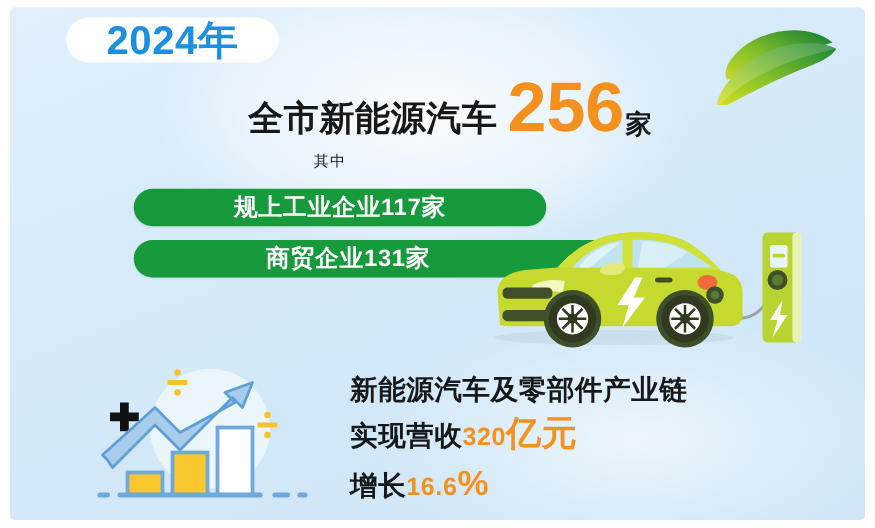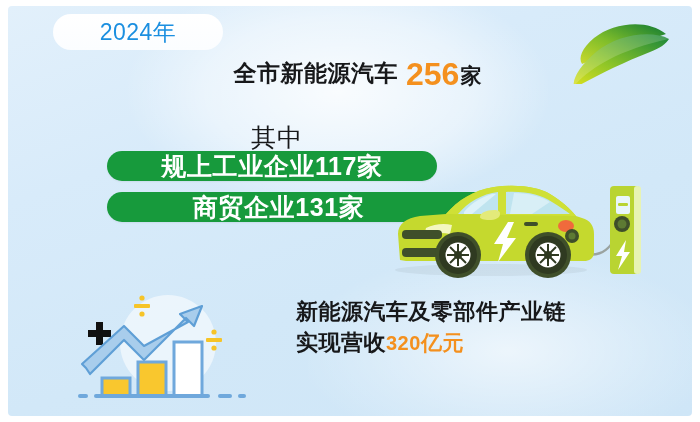--- a/index.html
+++ b/index.html
@@ -53,22 +53,22 @@
     width: 170px;
     height: 36px;
     border-radius: 18px;
     background: linear-gradient(180deg,#ffffff 0%, #fbfdff 100%);
     display: flex;
     align-items: center;
     justify-content: center;
   }
   .year-badge .year-text {
     color: #1b8fe0;
-    font-size: 23px;
-    font-weight: normal;
+    font-size: 32px;
+    font-weight: bold;
     letter-spacing: 0.5px;
     line-height: 1;
     text-align: center;
   }
 
   
   .leaf-logo {
     position: absolute;
     right: 8px;
     top: 6px;
@@ -83,63 +83,63 @@
     display: flex;
     align-items: flex-end;
     justify-content: flex-start;
   }
   .headline-left {
     text-align: right;
     color: #17181a;
     font-weight: bold;
     width: 270px;
   }
-  .headline-left div { font-size: 23px; line-height: 1.18; letter-spacing: 0.5px; }
+  .headline-left div { font-size: 28px; line-height: 1.18; letter-spacing: 0.5px; }
   .headline-num {
     color: #f4901e;
-    font-size: 32px;
+    font-size: 56px;
     font-weight: bold;
     line-height: 1;
     margin-left: 8px;
     margin-bottom: -3px;
   }
   .headline-unit {
     color: #17181a;
     font-size: 21px;
     font-weight: bold;
     line-height: 1;
     margin-bottom: 1px;
     margin-left: 1px;
   }
 
   
   .among {
     position: absolute;
     left: 243px;
     top: 115px;
-    font-size: 25px;
+    font-size: 12px;
     color: #17181a;
     letter-spacing: 1px;
   }
 
   
   .pill {
     position: absolute;
     left: 99px;
     height: 30px;
     background: #179a3c;
     border-radius: 15px;
     display: flex;
     align-items: center;
     justify-content: center;
     box-shadow: 0 1px 2px rgba(0,0,0,0.06);
   }
   .pill span {
     color: #ffffff;
-    font-size: 25px;
+    font-size: 19px;
     font-weight: bold;
     letter-spacing: 0.6px;
     white-space: nowrap;
   }
   .pill.p1 { top: 145px; width: 330px; }
   .pill.p2 { top: 186px; width: 386px; }
   .pill.p3 { top: 227px; width: 420px; }
   .pill.p2 span, .pill.p3 span { margin-right: 43px; }
   .pill.p3 span { margin-right: 110px; }
 
@@ -157,39 +157,39 @@
     position: absolute;
     left: 60px;
     top: 282px;
     width: 200px;
     height: 120px;
   }
 
   
   .bottom-text {
     position: absolute;
-    left: 288px;
+    left: 272px;
     top: 290px;
     color: #17181a;
   }
   .bt-line {
     font-size: 22px;
     font-weight: bold;
     line-height: 1.42;
     letter-spacing: 0.5px;
     white-space: nowrap;
   }
   .bt-line .num {
     color: #f4901e;
     font-size: 20px;
     font-weight: bold;
   }
   .bt-line .num-sm {
     color: #f4901e;
-    font-size: 21px;
+    font-size: 28px;
     font-weight: bold;
   }
 </style>
 </head>
 <body>
 
 <div id="root">
   <div class="canvas">
 
     <div class="glow"></div>
@@ -334,16 +334,19 @@
         <rect x="150" y="106" width="14" height="4" rx="2" fill="#6fa8dc"></rect>
         <rect x="170" y="106" width="8" height="4" rx="2" fill="#6fa8dc"></rect>
       </svg>
     </div>
 
     <div class="bottom-text">
       <div class="bt-line">新能源汽车及零部件产业链</div>
       <div class="bt-line">
         <span>实现营收</span><span class="num">320</span><span class="num-sm">亿元</span>
       </div>
+      <div class="bt-line">
+        <span>增长</span><span class="num">16.6</span><span class="num-sm">%</span>
+      </div>
     </div>
 
   </div>
 </div>
 
 </body></html>

